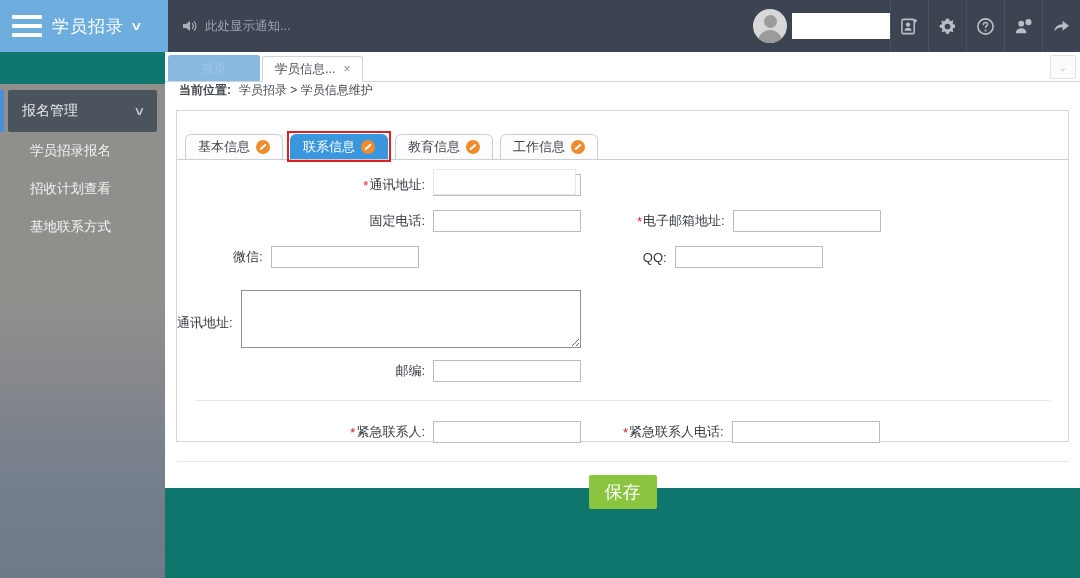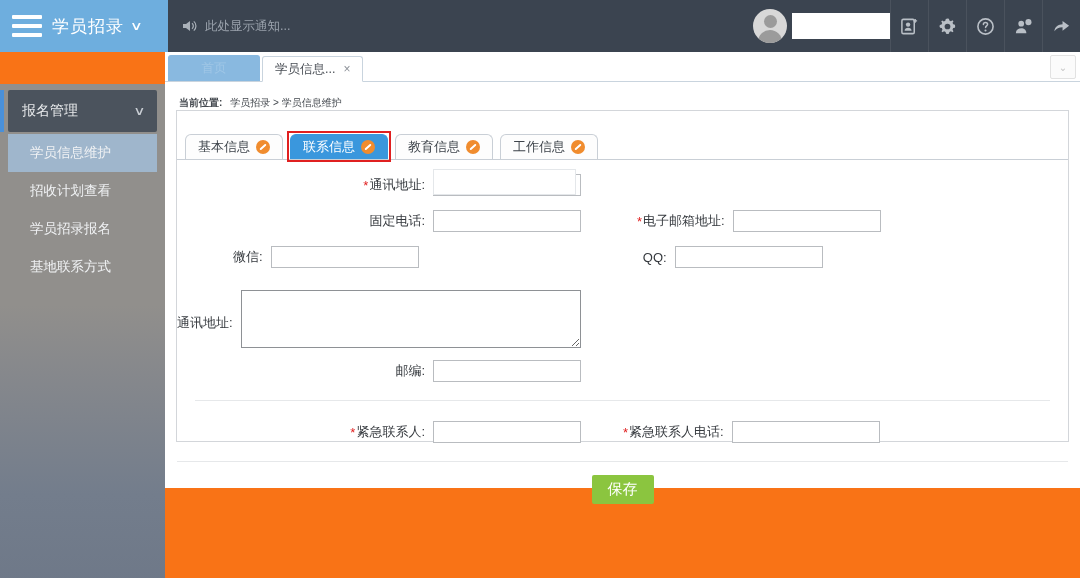--- a/index.html
+++ b/index.html
@@ -3,21 +3,21 @@
 <meta charset="utf-8">
 <style>
   * { box-sizing: border-box; }
   html, body {
     margin: 0; padding: 0;
     width: 1080px; height: 578px;
     overflow: hidden;
     font-family: "Liberation Sans", "DejaVu Sans", sans-serif;
     background: #ffffff;
   }
-  #app { position: relative; width: 1080px; height: 578px; background: #f97316; }
+  #app { position: relative; width: 1080px; height: 578px; background: #0f766e; }
 
   
   .topbar {
     position: absolute; left: 0; top: 0; width: 1080px; height: 52px;
     background: #3b4450; display: flex; align-items: center;
   }
   .brand-block {
     width: 168px; height: 52px; background: #6eaede;
     display: flex; align-items: center; flex-shrink: 0;
   }
@@ -94,22 +94,22 @@
   .wtab.cur { background: #ffffff; color: #4a4f56; border-bottom: 1px solid #ffffff; margin-bottom: -1px; }
   .wtab .x { margin-left: 8px; color: #8d9299; font-size: 12px; cursor: pointer; }
   .tab-more {
     position: absolute; right: 4px; bottom: 2px; width: 26px; height: 24px;
     border: 1px solid #e2e2e2; background: #fbfbfb; border-radius: 2px;
     display: flex; align-items: center; justify-content: center;
     color: #c5c5c5; font-size: 10px; cursor: pointer;
   }
 
   .crumb {
-    height: 28px; display: flex; align-items: flex-end;
-    font-size: 10px; color: #44494f; padding-left: 14px;
+    height: 28px; display: flex; align-items: flex-start;
+    font-size: 12px; color: #44494f; padding-left: 14px;
   }
   .crumb .lbl { font-weight: bold; margin-right: 8px; }
 
   .panel {
     position: absolute; left: 11px; top: 58px; right: 11px; bottom: 46px;
     border: 1px solid #d3d6da; background: #ffffff;
   }
 
   .ftabs { display: flex; align-items: flex-end; height: 28px; padding-left: 8px; margin-top: 20px; }
   .ftab {
@@ -153,21 +153,21 @@
     margin-left: 8px; resize: both; outline: none; font-size: 12px;
     font-family: "Liberation Sans", sans-serif;
   }
   .mask {
     position: absolute; background: #ffffff; pointer-events: none;
   }
   .hr { border-top: 1px solid #e6e8ea; margin: 6px 18px 0 18px; }
   .savebar { padding-top: 13px; text-align: center; }
   .savebtn {
     display: inline-block; background: #8bc53f; color: #ffffff;
-    font-size: 15px; padding: 5px 16px; border: none; border-radius: 2px;
+    font-size: 18px; padding: 5px 16px; border: none; border-radius: 2px;
     cursor: pointer; font-family: "Liberation Sans", sans-serif;
   }
 </style>
 </head>
 <body>
 
 <div id="app">
 
   <div class="topbar">
     <div class="brand-block">
@@ -234,28 +234,25 @@
         </svg>
       </div>
     </div>
   </div>
 
   <div class="sidebar">
     <div class="side-head">
       <span class="side-head-label">报名管理</span>
       <span class="side-head-caret">∨</span>
     </div>
-    <div class="side-item active">
-      <span>学员信息维护</span>
+    <div class="side-item">
+      <span>学员招录报名</span>
     </div>
     <div class="side-item">
       <span>招收计划查看</span>
-    </div>
-    <div class="side-item">
-      <span>学员招录报名</span>
     </div>
     <div class="side-item">
       <span>基地联系方式</span>
     </div>
   </div>
 
   <div class="main">
 
     <div class="tabbar">
       <div class="wtab home">

